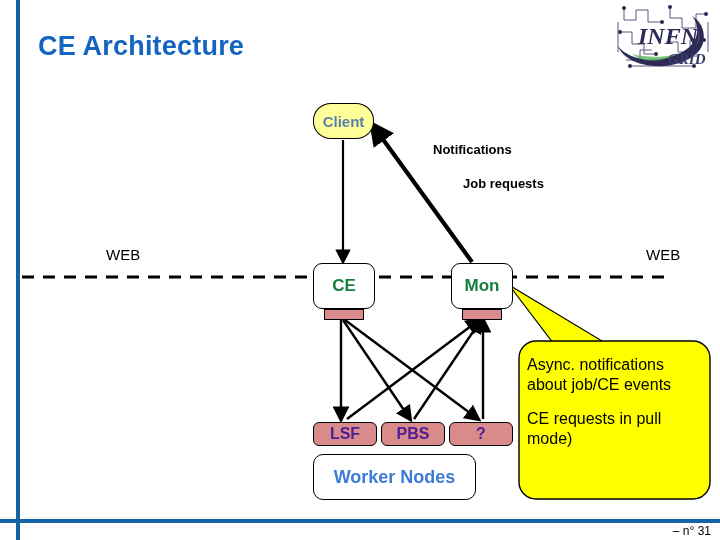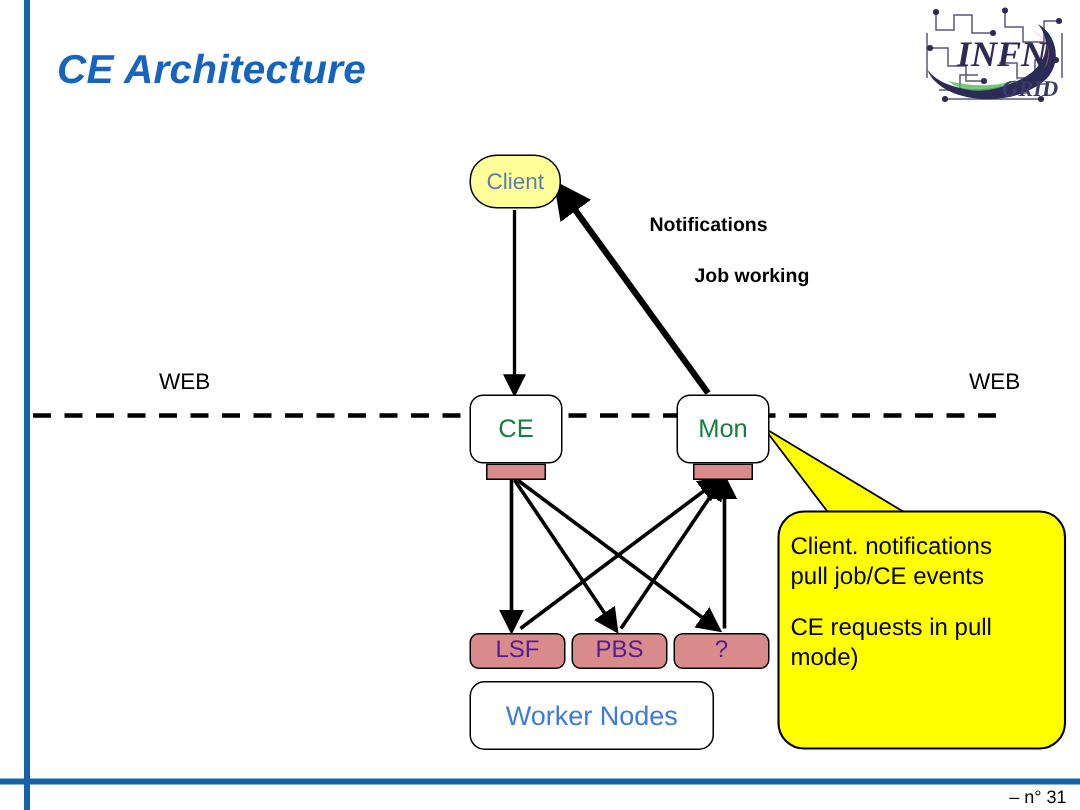--- a/index.html
+++ b/index.html
@@ -45,21 +45,20 @@
   
   .slide-title {
     position: absolute;
     left: 38px;
     top: 31px;
     font-size: 27px;
     font-weight: bold;
     color: #1565c0;
     letter-spacing: 0.2px;
     white-space: nowrap;
-    font-style: italic;
   }
 
   
   .logo {
     position: absolute;
     right: 4px;
     top: 2px;
     width: 106px;
     height: 72px;
   }
@@ -76,21 +75,21 @@
   }
 
   
   .node {
     position: absolute;
     box-sizing: border-box;
     display: flex;
     align-items: center;
     justify-content: center;
     text-align: center;
-    font-weight: normal;
+    font-weight: bold;
   }
 
   .node-client {
     left: 313px;
     top: 103px;
     width: 61px;
     height: 36px;
     border: 1.5px solid #000000;
     border-radius: 18px / 17px;
     background: #ffff99;
@@ -268,25 +267,25 @@
 
   <div class="node node-batch node-lsf">LSF</div>
   <div class="node node-batch node-pbs">PBS</div>
   <div class="node node-batch node-unk">?</div>
 
   <div class="node node-workernodes">Worker Nodes</div>
 
   <div class="label label-web-left">WEB</div>
   <div class="label label-web-right">WEB</div>
   <div class="label label-notifications">Notifications</div>
-  <div class="label label-jobrequests">Job working</div>
+  <div class="label label-jobrequests">Job requests</div>
 
   <div class="callout-text">
-    <p>Client. notifications</p>
-    <p>pull job/CE events</p>
+    <p>Async. notifications</p>
+    <p>about job/CE events</p>
     <div class="callout-gap"></div>
     <p>CE requests in pull</p>
     <p>mode)</p>
   </div>
 
   <div class="footer-pagenum">–  n° 31</div>
 
 </div>
 
 </body></html>

